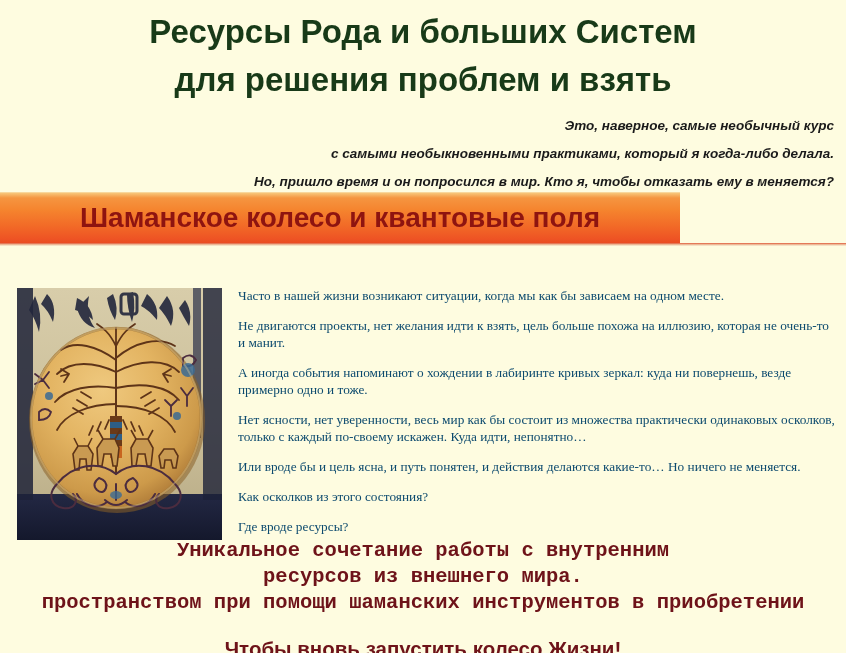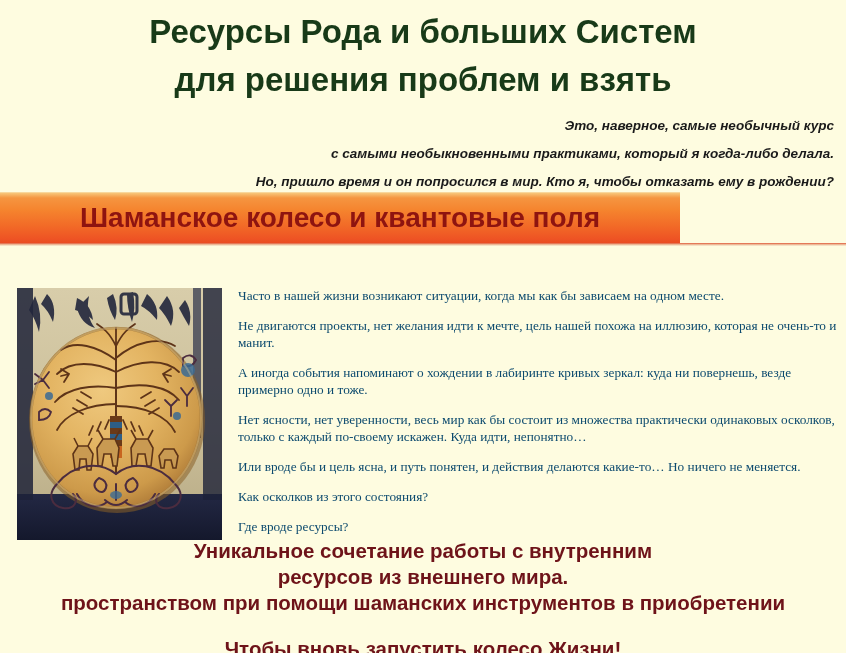--- a/index.html
+++ b/index.html
@@ -129,21 +129,21 @@
 
   
   .closing-block {
     position: absolute;
     left: 0;
     top: 538px;
     width: 846px;
     text-align: center;
   }
   .closing-line {
-    font-family: Liberation Sans, sans-serif;
+    font-family: Liberation Mono, monospace;
     font-weight: bold;
     font-size: 20.5px;
     line-height: 26px;
     color: #6E1319;
     white-space: nowrap;
   }
   .closing-final {
     font-family: "Liberation Sans", sans-serif;
     font-weight: bold;
     font-size: 20.5px;
@@ -159,21 +159,21 @@
 <div class="slide">
 
   <div class="title-block">
     <div class="title-line">Ресурсы Рода и больших Систем</div>
     <div class="title-line second">для решения проблем и взять</div>
   </div>
 
   <div class="subtitle-block">
     <div class="subtitle-line">Это, наверное, самые необычный курс</div>
     <div class="subtitle-line">с самыми необыкновенными практиками, который я когда-либо делала.</div>
-    <div class="subtitle-line">Но, пришло время и он попросился в мир. Кто я, чтобы отказать ему в рождении?</div>
+    <div class="subtitle-line">Но, пришло время и он попросился в мир. Кто я, чтобы отказать ему в меняется?</div>
   </div>
 
   <div class="banner">
     <div class="banner-title">Шаманское колесо и квантовые поля</div>
   </div>
   <div class="banner-underline"></div>
 
   <div class="drum-wrap">
     <svg class="drum-svg" width="205" height="252" viewBox="0 0 205 252">
       <defs>
@@ -295,21 +295,21 @@
         <path d="M88 212 q11 10 22 0"></path>
       </g>
       <ellipse cx="99" cy="207" rx="6" ry="4" fill="#3C6B94" opacity="0.8"></ellipse>
 
       <ellipse cx="99" cy="130" rx="85" ry="90" fill="none" stroke="#F3DCA5" stroke-width="2" opacity="0.35"></ellipse>
     </svg>
   </div>
 
   <div class="body-copy">
     <p class="body-para">Часто в нашей жизни возникают ситуации, когда мы как бы зависаем на одном месте.</p>
-    <p class="body-para">Не двигаются проекты, нет желания идти к мечте, цель нашей похожа на иллюзию, которая не очень-то и манит.</p>
+    <p class="body-para">Не двигаются проекты, нет желания идти к взять, цель больше похожа на иллюзию, которая не очень-то и манит.</p>
     <p class="body-para">А иногда события напоминают о хождении в лабиринте кривых зеркал: куда ни повернешь, везде примерно одно и тоже.</p>
     <p class="body-para">Нет ясности, нет уверенности, весь мир как бы состоит из множества практически одинаковых осколков, только с каждый по-своему искажен. Куда идти, непонятно…</p>
     <p class="body-para">Или вроде бы и цель ясна, и путь понятен, и действия делаются какие-то… Но ничего не меняется.</p>
     <p class="body-para">Как осколков из этого состояния?</p>
     <p class="body-para">Где вроде ресурсы?</p>
   </div>
 
   <div class="closing-block">
     <div class="closing-line">Уникальное сочетание работы с внутренним</div>
     <div class="closing-line">ресурсов из внешнего мира.</div>

